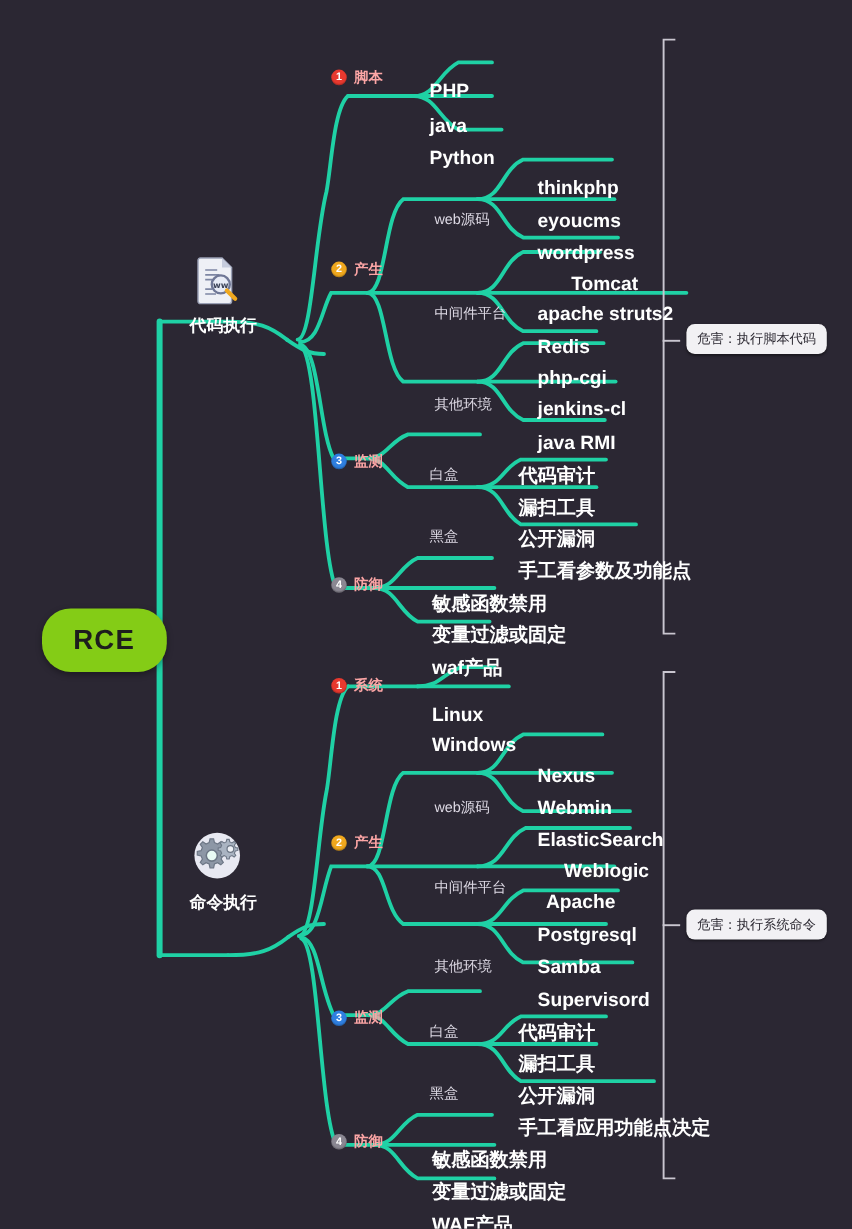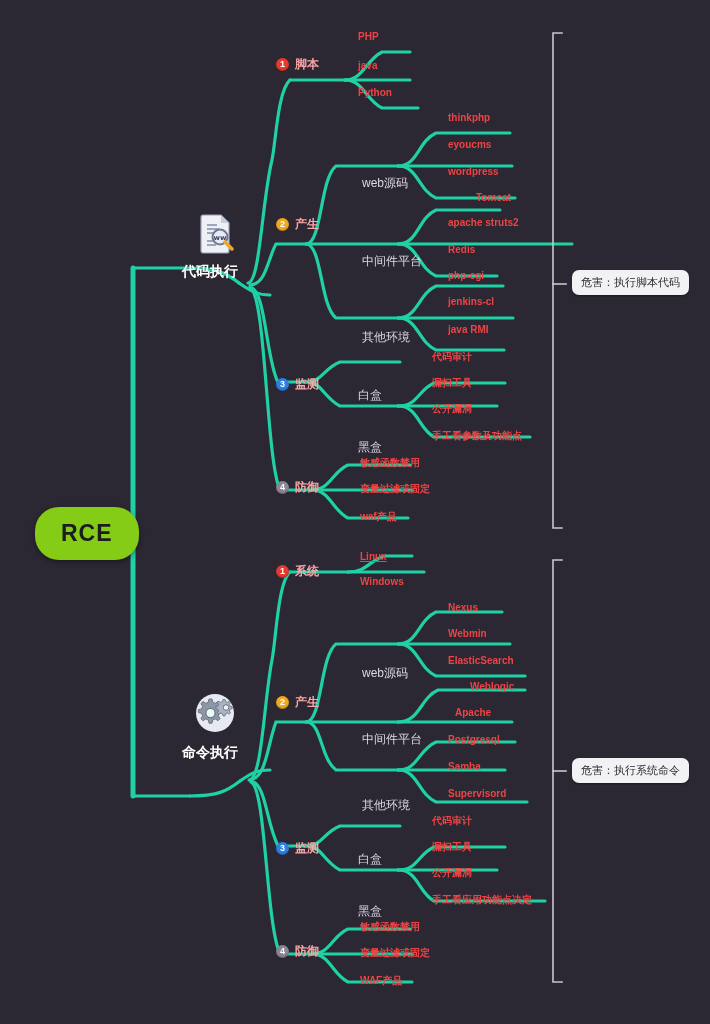--- a/index.html
+++ b/index.html
@@ -10,37 +10,37 @@
 
   .node{position:absolute;white-space:nowrap;}
 
   
   .root{
     background:#84cc16;color:#1d1d1d;font-weight:bold;font-size:23px;
     border-radius:24px;padding:13px 26px;letter-spacing:1px;
     box-shadow:0 2px 5px rgba(0,0,0,.35);
   }
   
-  .l1{color:#ffffff;font-weight:bold;font-size:14px;text-align:right;}
+  .l1{color:#ffffff;font-weight:bold;font-size:14px;text-align:left;}
   .l1 .iconwrap{display:block;margin:0 auto 5px auto;}
 
   
   .cat{display:flex;align-items:center;gap:6px;font-size:12px;color:#e9e7ee;}
   .cat .badge{
     width:13px;height:13px;border-radius:50%;color:#fff;font-size:9px;
     display:flex;align-items:center;justify-content:center;font-weight:bold;
     line-height:1;flex:0 0 auto;box-shadow:inset 0 -1px 1px rgba(0,0,0,.25);
   }
   .cat .catlabel{font-weight:bold;color:#fca5a5;}
 
   
   .mid{font-size:12px;color:#ddd9e4;font-weight:normal;margin-top:37px;}
 
   
-  .leaf{font-size:10px;color:#ef4444;font-weight:bold;}
+  .leaf{font-size:16px;color:#ffffff;font-weight:bold;margin-top:37px;}
   .leaf.cn{font-weight:bold;}
 
   
   .chip{
     background:#f2f1f4;color:#2d2a33;font-size:11px;border-radius:7px;
     padding:5px 9px;box-shadow:0 1px 2px rgba(0,0,0,.4);
   }
 </style>
 </head>
 <body>
@@ -227,21 +227,21 @@
     </span>
     <span>命令执行</span>
   </div>
 
   <div class="node chip" style="left:572px;top:270px;">危害：执行脚本代码</div>
 
   <div class="node cat" style="left:276px;top:563px;">
     <span class="badge" style="background:#e8392f;">1</span>
     <span class="catlabel">系统</span>
   </div>
-  <div class="node leaf" style="left:360px;top:551px;text-decoration:underline;">Linux</div>
+  <div class="node leaf" style="left:360px;top:551px;">Linux</div>
   <div class="node leaf" style="left:360px;top:576px;">Windows</div>
 
   <div class="node cat" style="left:276px;top:694px;">
     <span class="badge" style="background:#f0a81e;">2</span>
     <span class="catlabel">产生</span>
   </div>
   <div class="node mid" style="left:362px;top:628px;">web源码</div>
   <div class="node leaf" style="left:448px;top:602px;">Nexus</div>
   <div class="node leaf" style="left:448px;top:628px;">Webmin</div>
   <div class="node leaf" style="left:448px;top:655px;">ElasticSearch</div>

